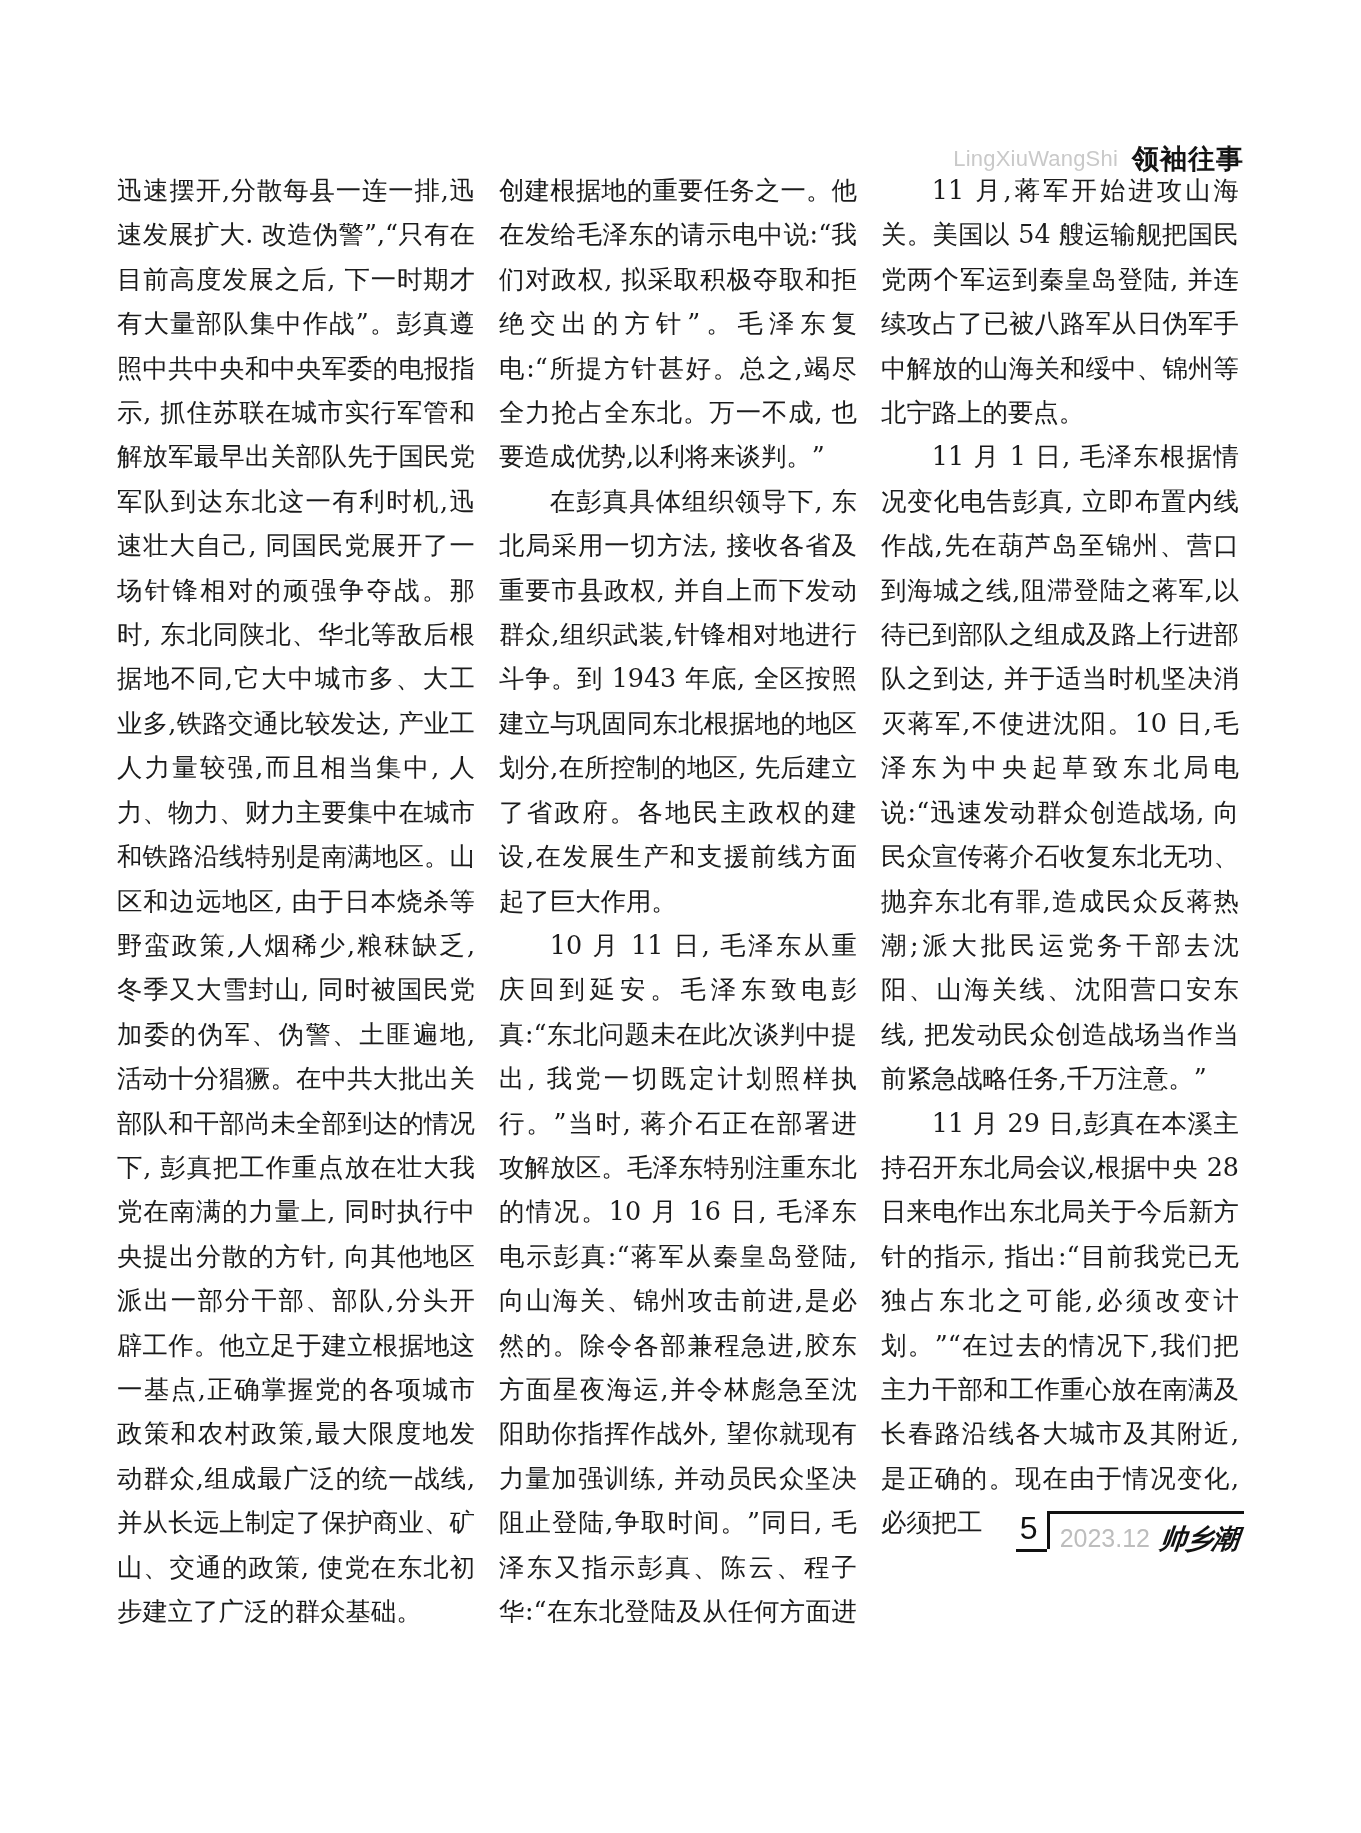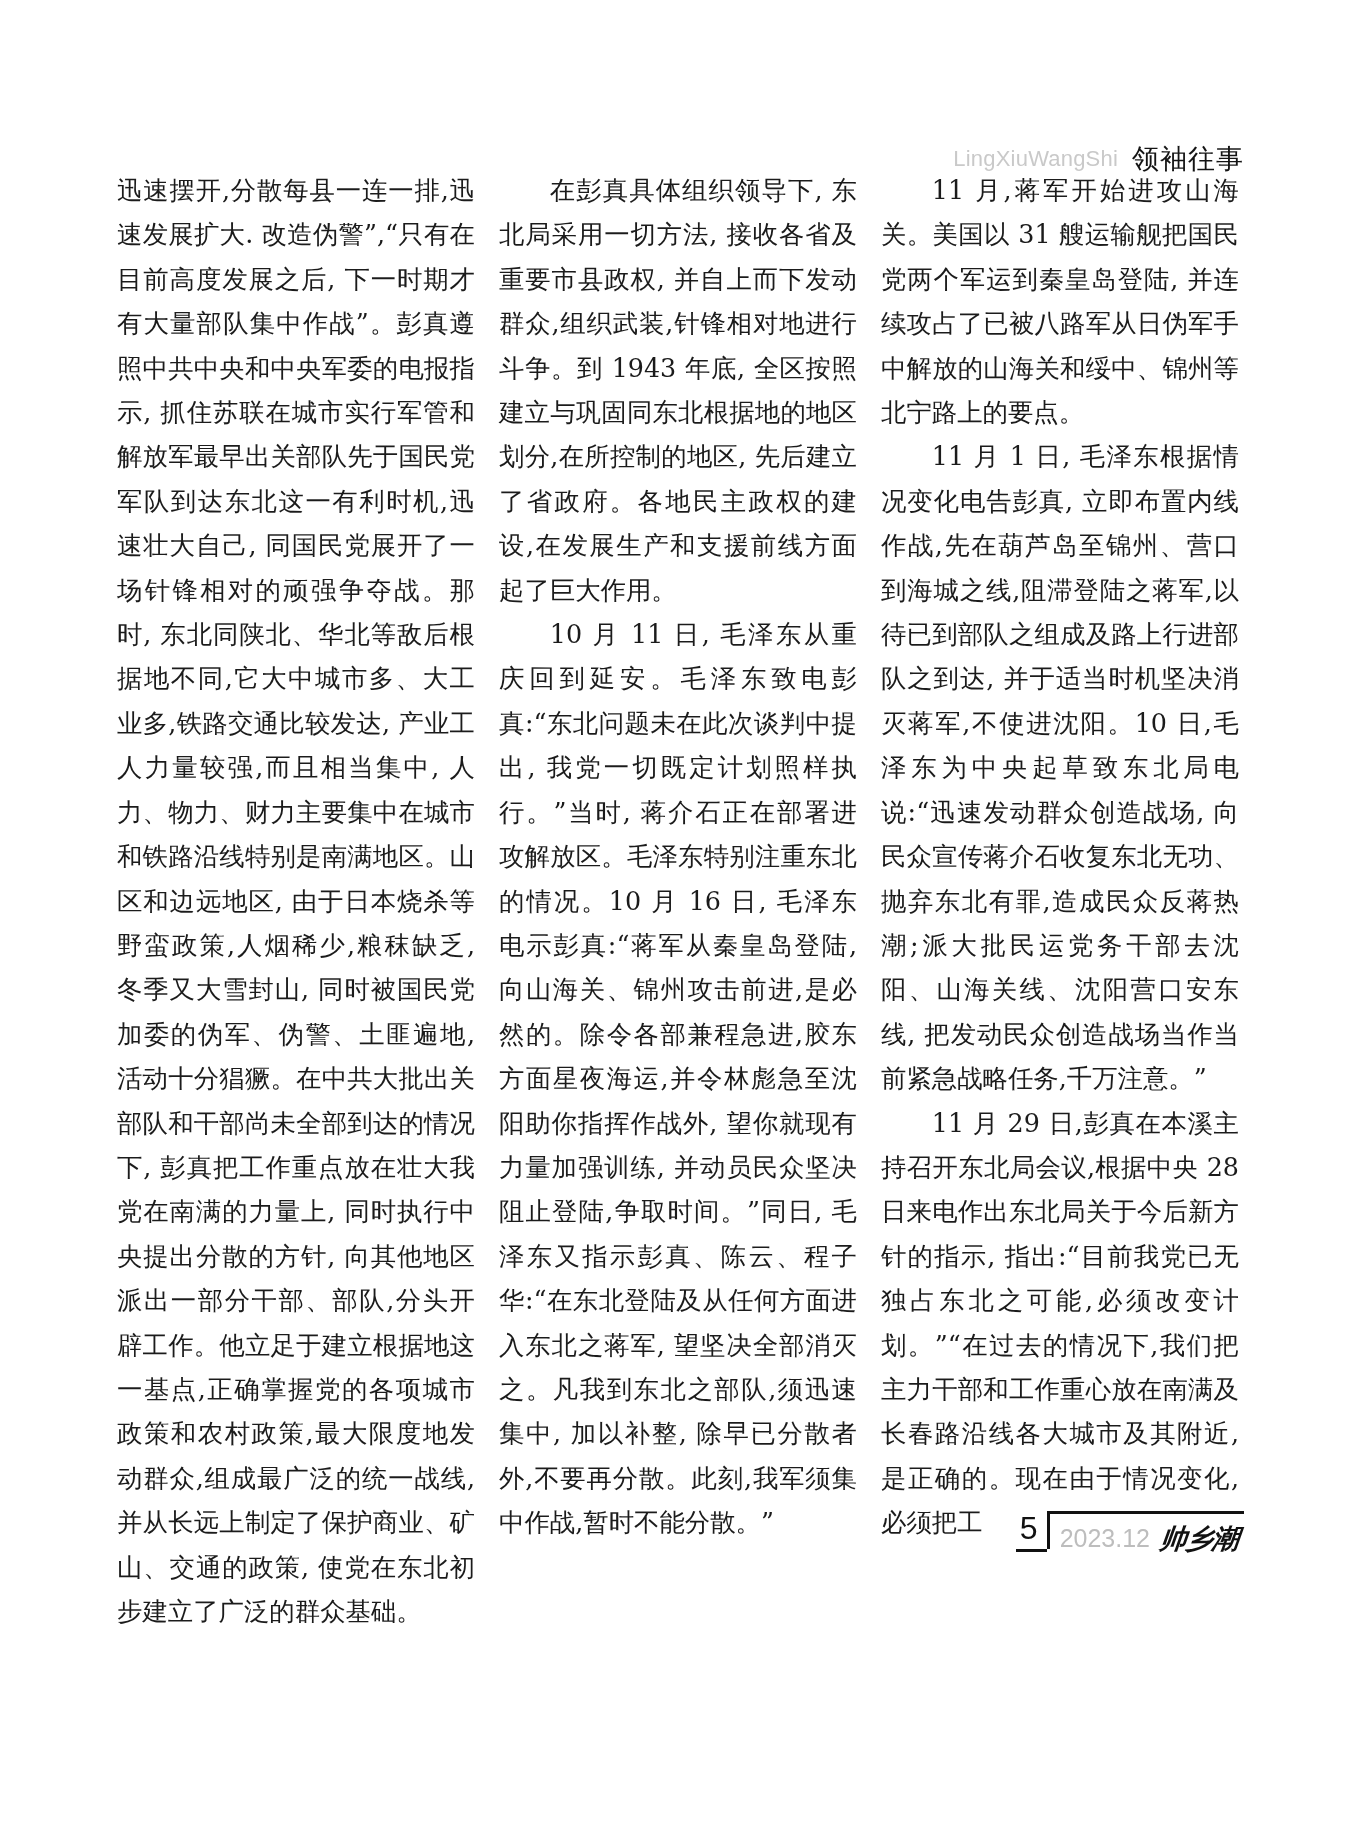--- a/index.html
+++ b/index.html
@@ -32,21 +32,21 @@
     font-size: 22px;
     letter-spacing: 0.2px;
     color: #c9c9c9;
     line-height: 1;
     padding-bottom: 2px;
     white-space: nowrap;
   }
   .running-head .cn {
     font-family: "DejaVu Sans", sans-serif;
     font-size: 27px;
-    font-weight: normal;
+    font-weight: bold;
     color: #141414;
     line-height: 1;
     letter-spacing: 1px;
     white-space: nowrap;
     position: relative;
   }
   .running-head .cn .shade {
     position: absolute;
     top: -9px;
     left: 2px;
@@ -156,27 +156,28 @@
   </div>
 
   <div class="columns">
     <div class="col">
       <p class="cont">迅速摆开,分散每县一连一排,迅速发展扩大. 改造伪警”,“只有在目前高度发展之后, 下一时期才有大量部队集中作战”。彭真遵照中共中央和中央军委的电报指示, 抓住苏联在城市实行军管和解放军最早出关部队先于国民党军队到达东北这一有利时机,迅速壮大自己, 同国民党展开了一场针锋相对的顽强争夺战。那时, 东北同陕北、华北等敌后根据地不同,它大中城市多、大工业多,铁路交通比较发达, 产业工人力量较强,而且相当集中, 人力、物力、财力主要集中在城市和铁路沿线特别是南满地区。山区和边远地区, 由于日本烧杀等野蛮政策,人烟稀少,粮秣缺乏, 冬季又大雪封山, 同时被国民党加委的伪军、伪警、土匪遍地,活动十分猖獗。在中共大批出关部队和干部尚未全部到达的情况下, 彭真把工作重点放在壮大我党在南满的力量上, 同时执行中央提出分散的方针, 向其他地区派出一部分干部、部队,分头开辟工作。他立足于建立根据地这一基点,正确掌握党的各项城市政策和农村政策,最大限度地发动群众,组成最广泛的统一战线, 并从长远上制定了保护商业、矿山、交通的政策, 使党在东北初步建立了广泛的群众基础。</p>
       <p>经过一个多月工作, 到 1945 年 11 月底, 各地迅速建立了党的领导机关, 使敌伪统治 14 年、党组织几被破坏殆尽的局面得到根本改变, 在辽阔的东北大地插上了党的红旗, 为创建东北根据地提供了组织保证。</p>
 
     </div>
 
     <div class="col">
+      <p class="cont">创建根据地的重要任务之一。他在发给毛泽东的请示电中说:“我们对政权, 拟采取积极夺取和拒绝交出的方针”。毛泽东复电:“所提方针甚好。总之,竭尽全力抢占全东北。万一不成, 也要造成优势,以利将来谈判。”</p>
       <p>在彭真具体组织领导下, 东北局采用一切方法, 接收各省及重要市县政权, 并自上而下发动群众,组织武装,针锋相对地进行斗争。到 1943 年底, 全区按照建立与巩固同东北根据地的地区划分,在所控制的地区, 先后建立了省政府。各地民主政权的建设,在发展生产和支援前线方面起了巨大作用。</p>
       <p>10 月 11 日, 毛泽东从重庆回到延安。毛泽东致电彭真:“东北问题未在此次谈判中提出, 我党一切既定计划照样执行。”当时, 蒋介石正在部署进攻解放区。毛泽东特别注重东北的情况。10 月 16 日, 毛泽东电示彭真:“蒋军从秦皇岛登陆,向山海关、锦州攻击前进,是必然的。除令各部兼程急进,胶东方面星夜海运,并令林彪急至沈阳助你指挥作战外, 望你就现有力量加强训练, 并动员民众坚决阻止登陆,争取时间。”同日, 毛泽东又指示彭真、陈云、程子华:“在东北登陆及从任何方面进入东北之蒋军, 望坚决全部消灭之。凡我到东北之部队,须迅速集中, 加以补整, 除早已分散者外,不要再分散。此刻,我军须集中作战,暂时不能分散。”</p>
 
     </div>
 
     <div class="col">
-      <p>11 月,蒋军开始进攻山海关。美国以 31 艘运输舰把国民党两个军运到秦皇岛登陆, 并连续攻占了已被八路军从日伪军手中解放的山海关和绥中、锦州等北宁路上的要点。</p>
+      <p>11 月,蒋军开始进攻山海关。美国以 54 艘运输舰把国民党两个军运到秦皇岛登陆, 并连续攻占了已被八路军从日伪军手中解放的山海关和绥中、锦州等北宁路上的要点。</p>
       <p>11 月 1 日, 毛泽东根据情况变化电告彭真, 立即布置内线作战,先在葫芦岛至锦州、营口到海城之线,阻滞登陆之蒋军,以待已到部队之组成及路上行进部队之到达, 并于适当时机坚决消灭蒋军,不使进沈阳。10 日,毛泽东为中央起草致东北局电说:“迅速发动群众创造战场, 向民众宣传蒋介石收复东北无功、抛弃东北有罪,造成民众反蒋热潮;派大批民运党务干部去沈阳、山海关线、沈阳营口安东线, 把发动民众创造战场当作当前紧急战略任务,千万注意。”</p>
       <p>11 月 29 日,彭真在本溪主持召开东北局会议,根据中央 28 日来电作出东北局关于今后新方针的指示, 指出:“目前我党已无独占东北之可能,必须改变计划。”“在过去的情况下,我们把主力干部和工作重心放在南满及长春路沿线各大城市及其附近, 是正确的。现在由于情况变化,必须把工</p>
     </div>
   </div>
 
   <div class="footer">
     <span class="pagenum">5</span>
     <span class="rule-box">
       <span class="issue">2023.12</span>
       <span class="logo">帅乡潮</span>

